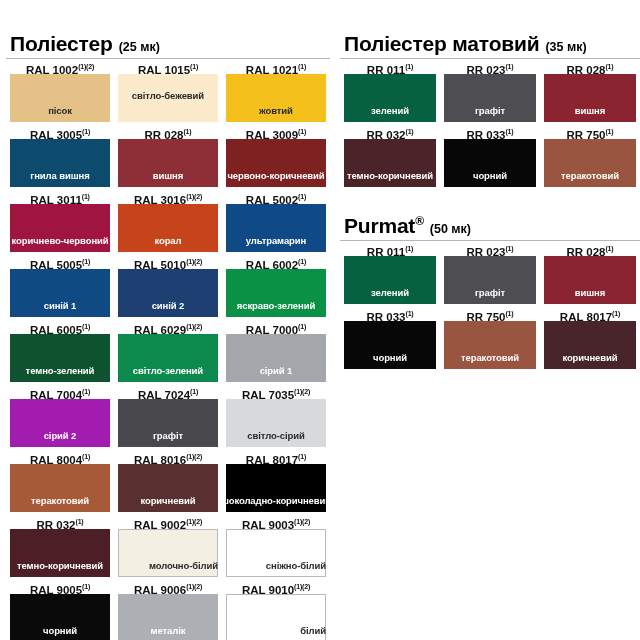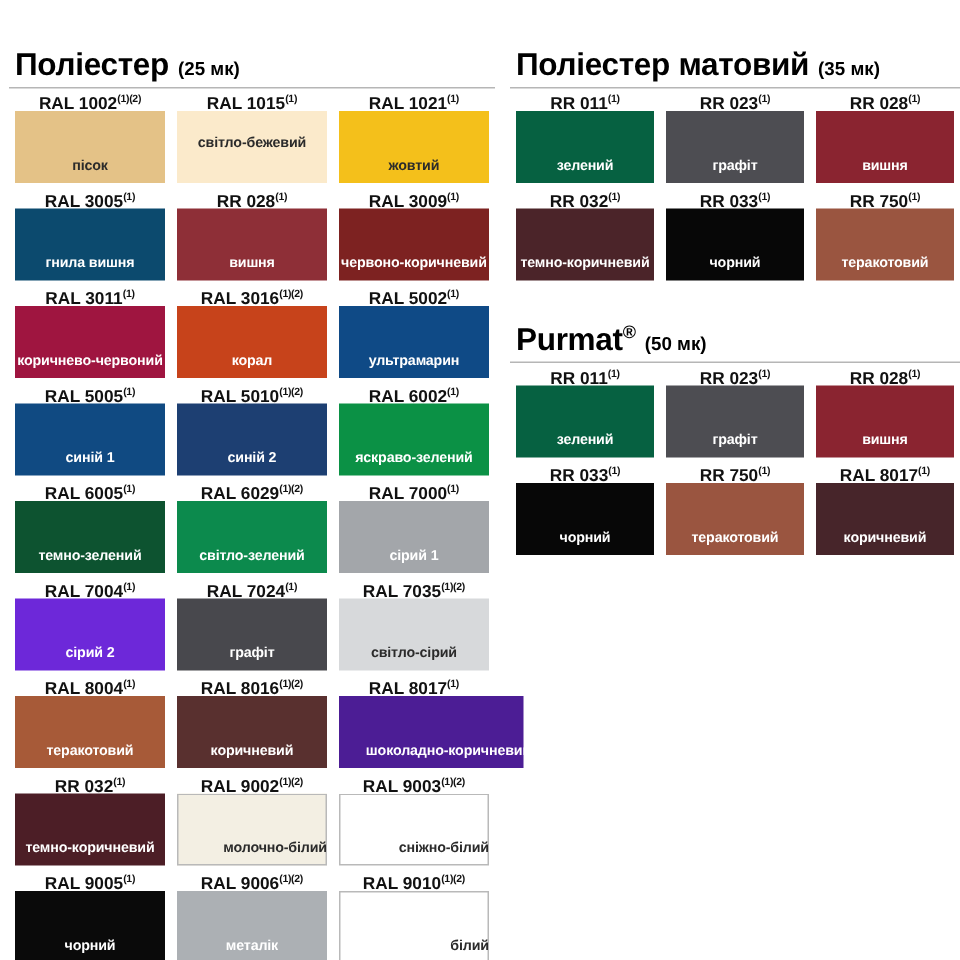--- a/index.html
+++ b/index.html
@@ -181,21 +181,21 @@
             </div>
           </div>
           <div class="cell">
             <div class="code">RAL 7000<span class="sup">(1)</span></div>
             <div class="swatch" style="background: rgb(163, 166, 170);">
               <div class="swname light-text">сірий 1</div>
             </div>
           </div>
           <div class="cell">
             <div class="code">RAL 7004<span class="sup">(1)</span></div>
-            <div class="swatch" style="background: #6d28d9; align-items: flex-end;">
+            <div class="swatch" style="background: #a21caf; align-items: flex-end;">
               <div class="swname light-text">сірий 2</div>
             </div>
           </div>
           <div class="cell">
             <div class="code">RAL 7024<span class="sup">(1)</span></div>
             <div class="swatch" style="background: rgb(72, 72, 77);">
               <div class="swname light-text">графіт</div>
             </div>
           </div>
           <div class="cell">
@@ -211,21 +211,21 @@
             </div>
           </div>
           <div class="cell">
             <div class="code">RAL 8016<span class="sup">(1)(2)</span></div>
             <div class="swatch" style="background: rgb(89, 48, 47);">
               <div class="swname light-text">коричневий</div>
             </div>
           </div>
           <div class="cell">
             <div class="code">RAL 8017<span class="sup">(1)</span></div>
-            <div class="swatch" style="background: #4c1d95; padding-left: 23px;">
+            <div class="swatch" style="background: #000000;">
               <div class="swname light-text">шоколадно-коричневий</div>
             </div>
           </div>
           <div class="cell">
             <div class="code">RR 032<span class="sup">(1)</span></div>
             <div class="swatch" style="background: rgb(76, 30, 38);">
               <div class="swname light-text">темно-коричневий</div>
             </div>
           </div>
           <div class="cell">

